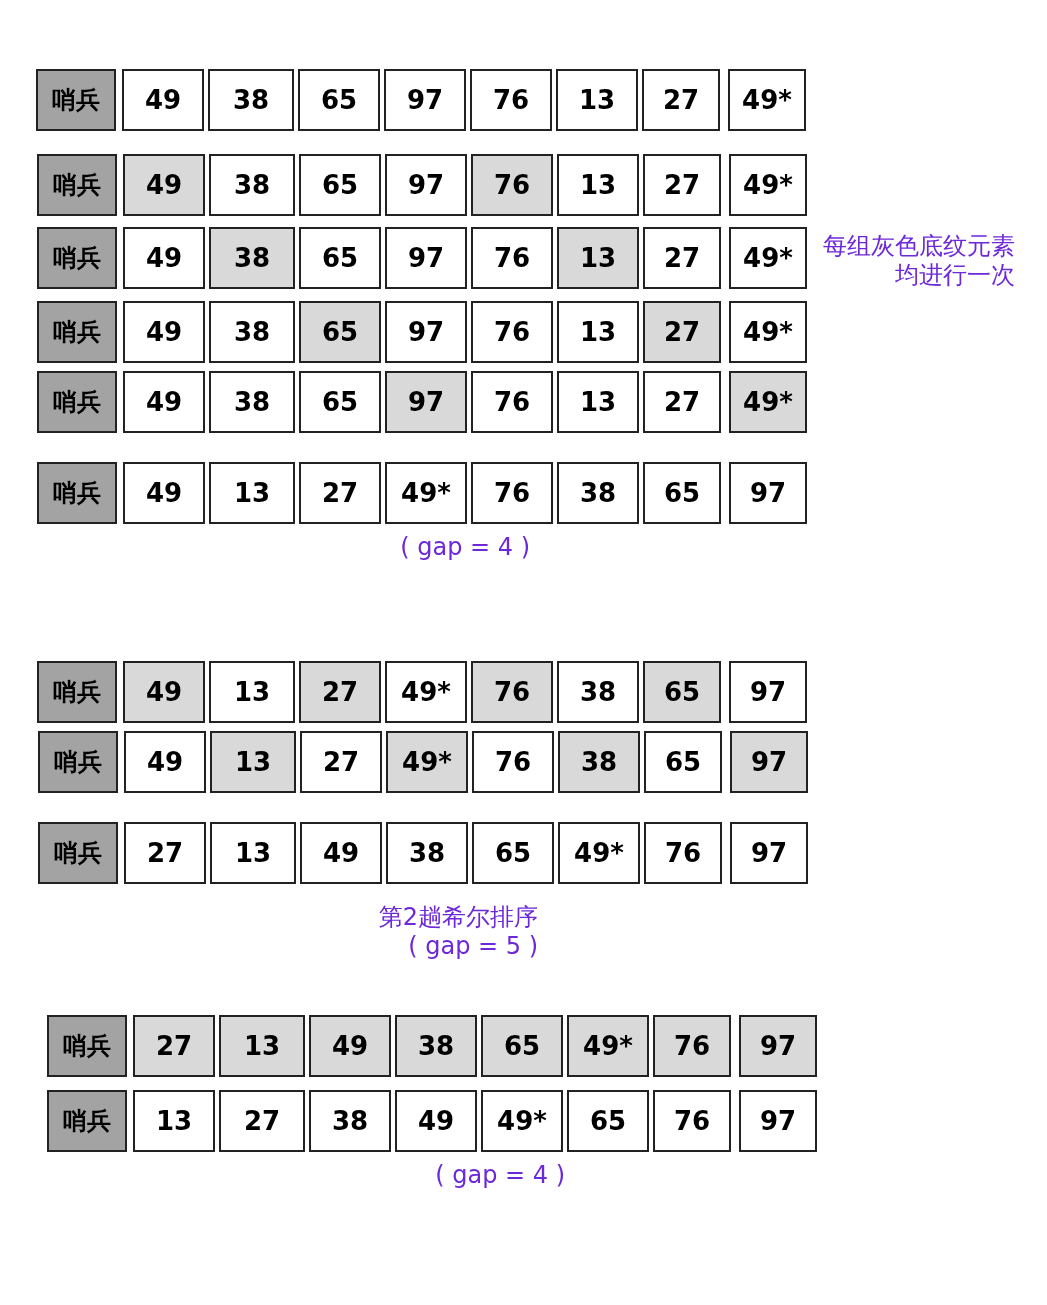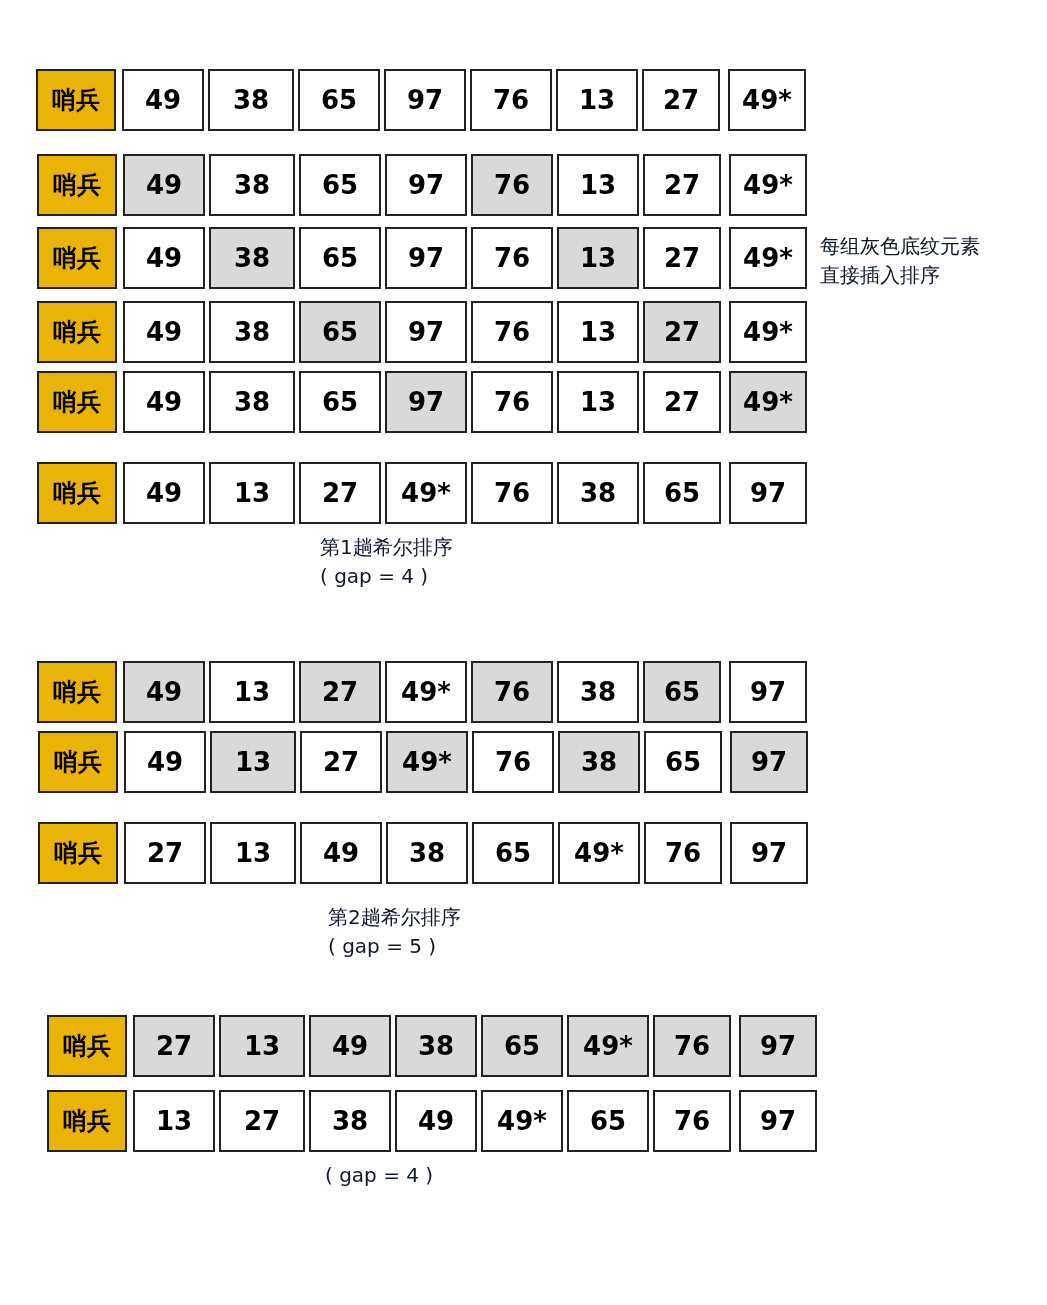--- a/index.html
+++ b/index.html
@@ -2,23 +2,23 @@
 <html><head>
 <meta charset="utf-8">
 <style>
   html, body { margin:0; padding:0; background:#ffffff; }
   body { width:1047px; height:1305px; position:relative; overflow:hidden;
          font-family:"DejaVu Sans","Liberation Sans",sans-serif; color:#000; }
   .row { position:absolute; height:62px; }
   .cell { position:absolute; top:0; height:58px; border:2px solid #222; box-sizing:content-box;
           display:flex; align-items:center; justify-content:center;
           font-weight:bold; font-size:26px; background:#fff; }
-  .cell.sentinel { background:#eab308; font-size:24px; }
+  .cell.sentinel { background:#a3a3a3; font-size:24px; }
   .cell.hl { background:#d9d9d9; }
-  .caption { position:absolute; text-align:left; font-size:20px; line-height:29px; color:#0f172a; }
+  .caption { position:absolute; text-align:right; font-size:24px; line-height:29px; color:#6d28d9; }
 </style>
 </head>
 <body>
 
 <div id="diagram">
     <div class="row" style="left: 36px; top: 69px;">
       <div class="cell sentinel" style="left: 0px; width: 76px;">哨兵</div>
       <div class="cell" style="left: 86px; width: 78px;">49</div>
       <div class="cell" style="left: 172px; width: 82px;">38</div>
       <div class="cell" style="left: 262px; width: 78px;">65</div>
@@ -135,25 +135,24 @@
       <div class="cell" style="left: 348px; width: 78px;">49</div>
       <div class="cell" style="left: 434px; width: 78px;">49*</div>
       <div class="cell" style="left: 520px; width: 78px;">65</div>
       <div class="cell" style="left: 606px; width: 74px;">76</div>
       <div class="cell" style="left: 692px; width: 74px;">97</div>
     </div>
   </div>
 
 <div class="caption" style="left:820px; top:232px; width:195px;">
   <div>每组灰色底纹元素</div>
-  <div>直接插入排序</div>
+  <div>均进行一次</div>
 </div>
 
 <div class="caption" style="left:320px; top:533px; width:210px;">
-  <div>第1趟希尔排序</div>
   <div>( gap = 4 )</div>
 </div>
 
 <div class="caption" style="left:328px; top:903px; width:210px;">
   <div>第2趟希尔排序</div>
   <div>( gap = 5 )</div>
 </div>
 
 <div class="caption" style="left:325px; top:1161px; width:240px;">
   <div>( gap = 4 )</div>

